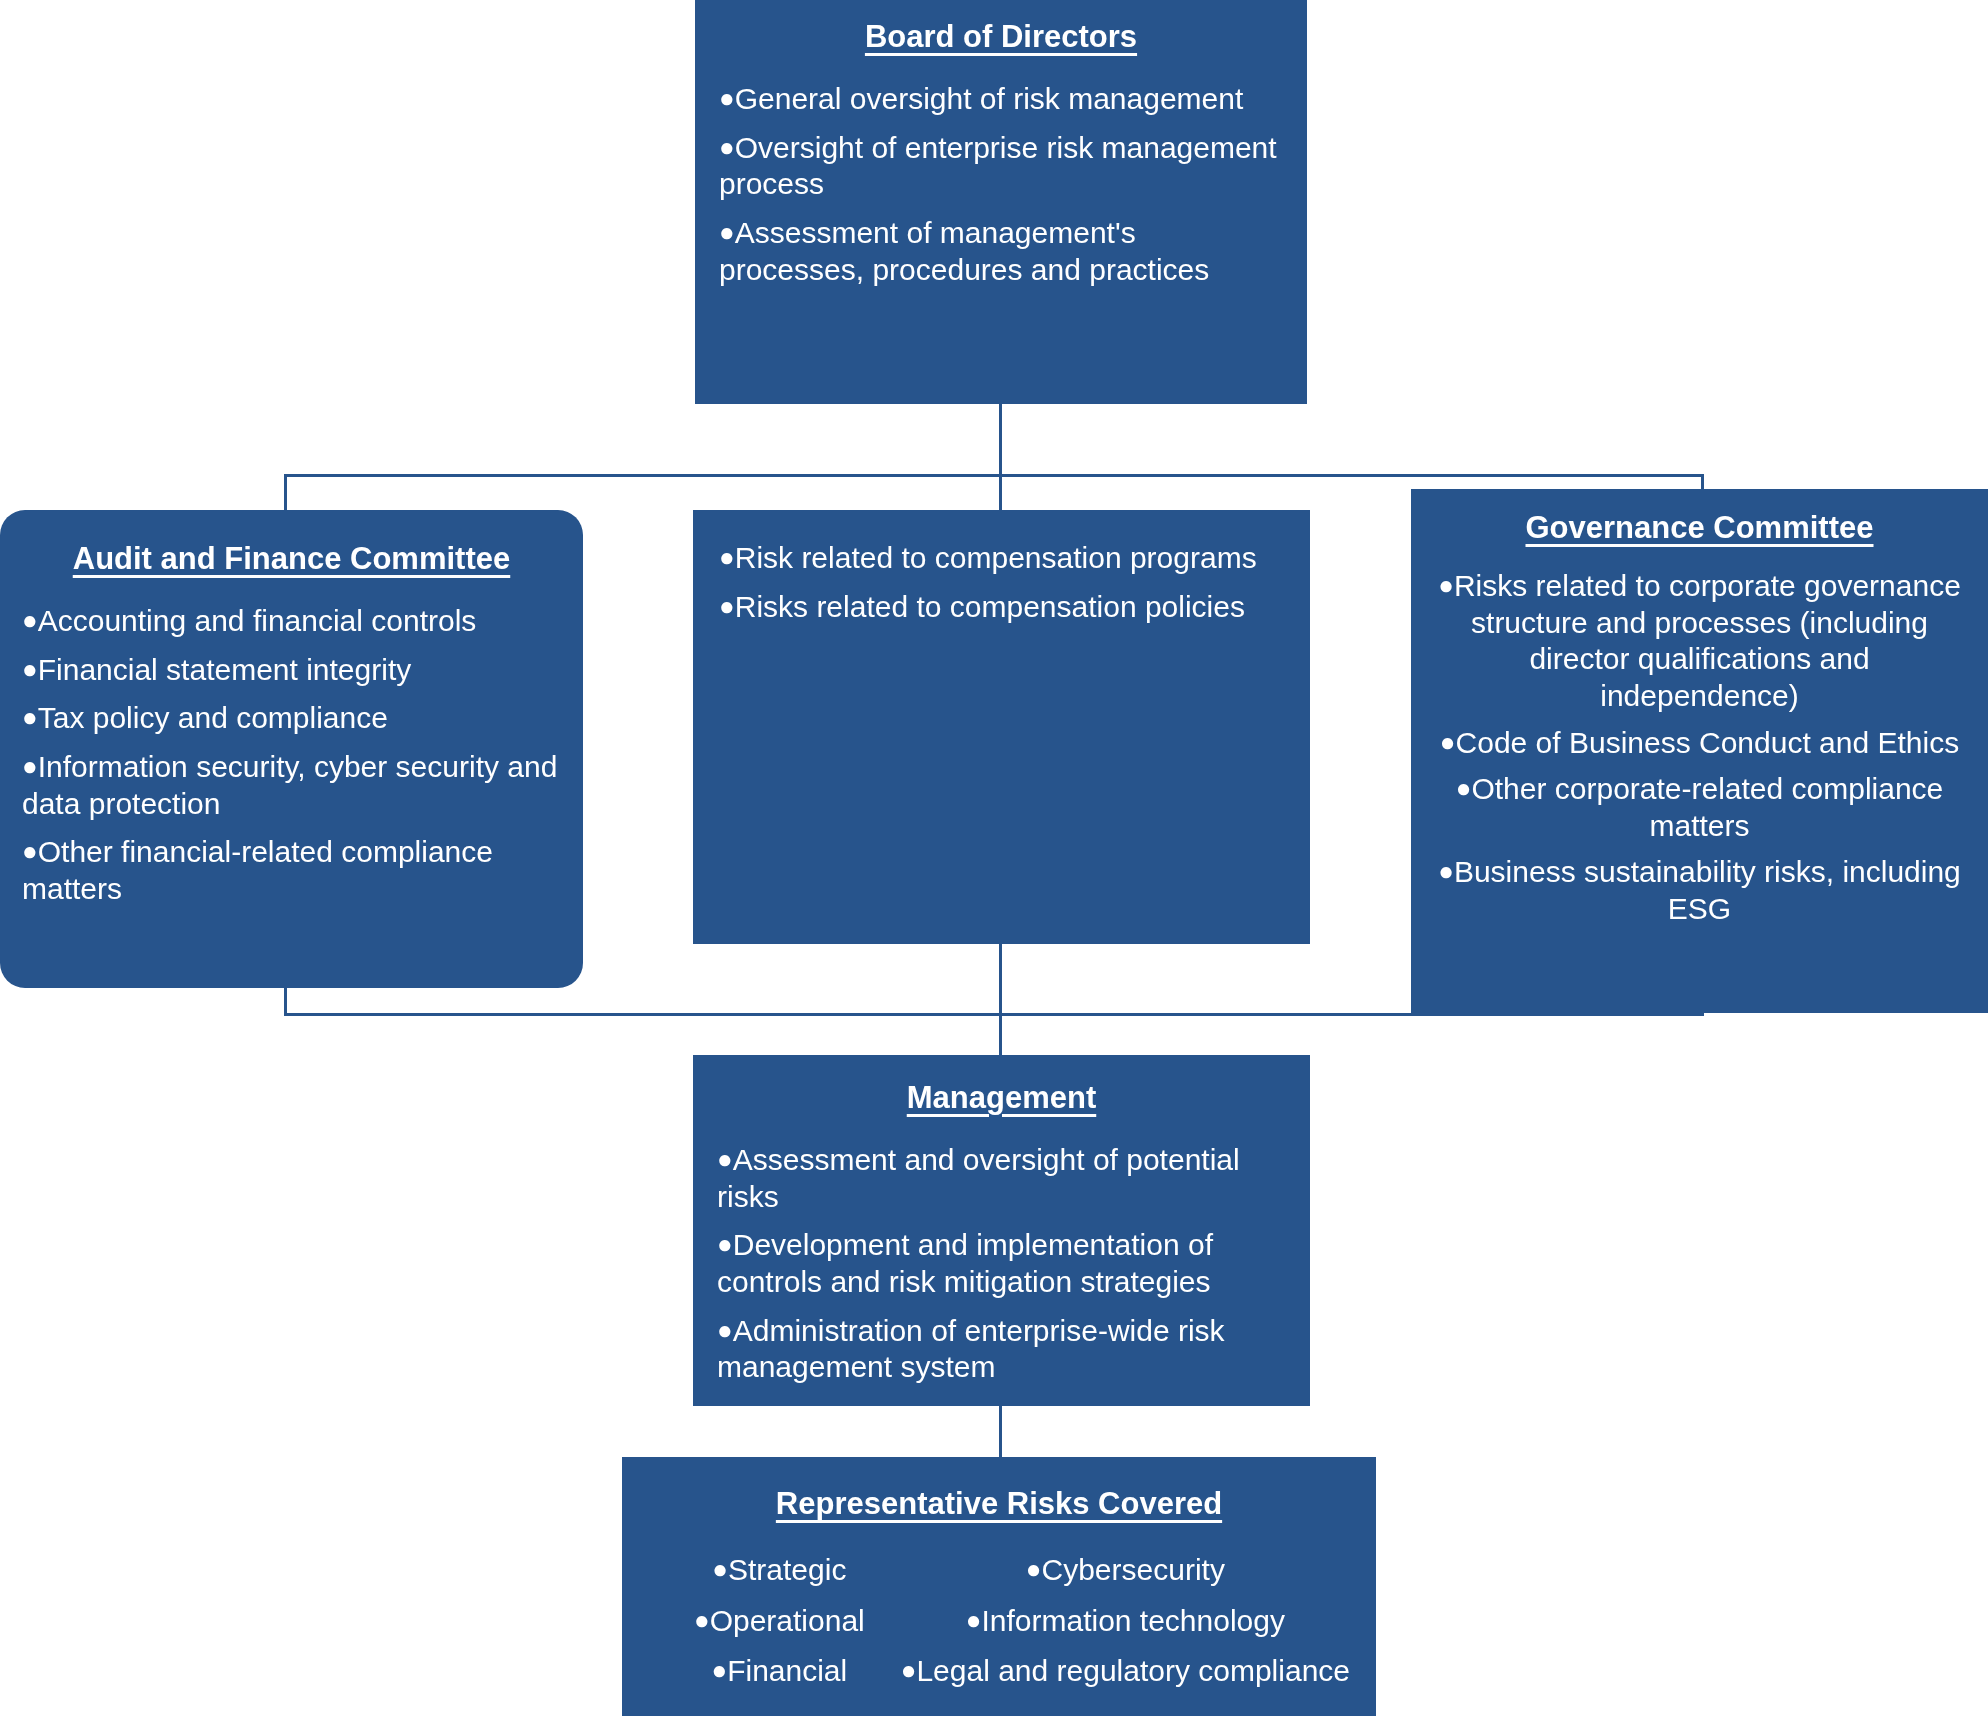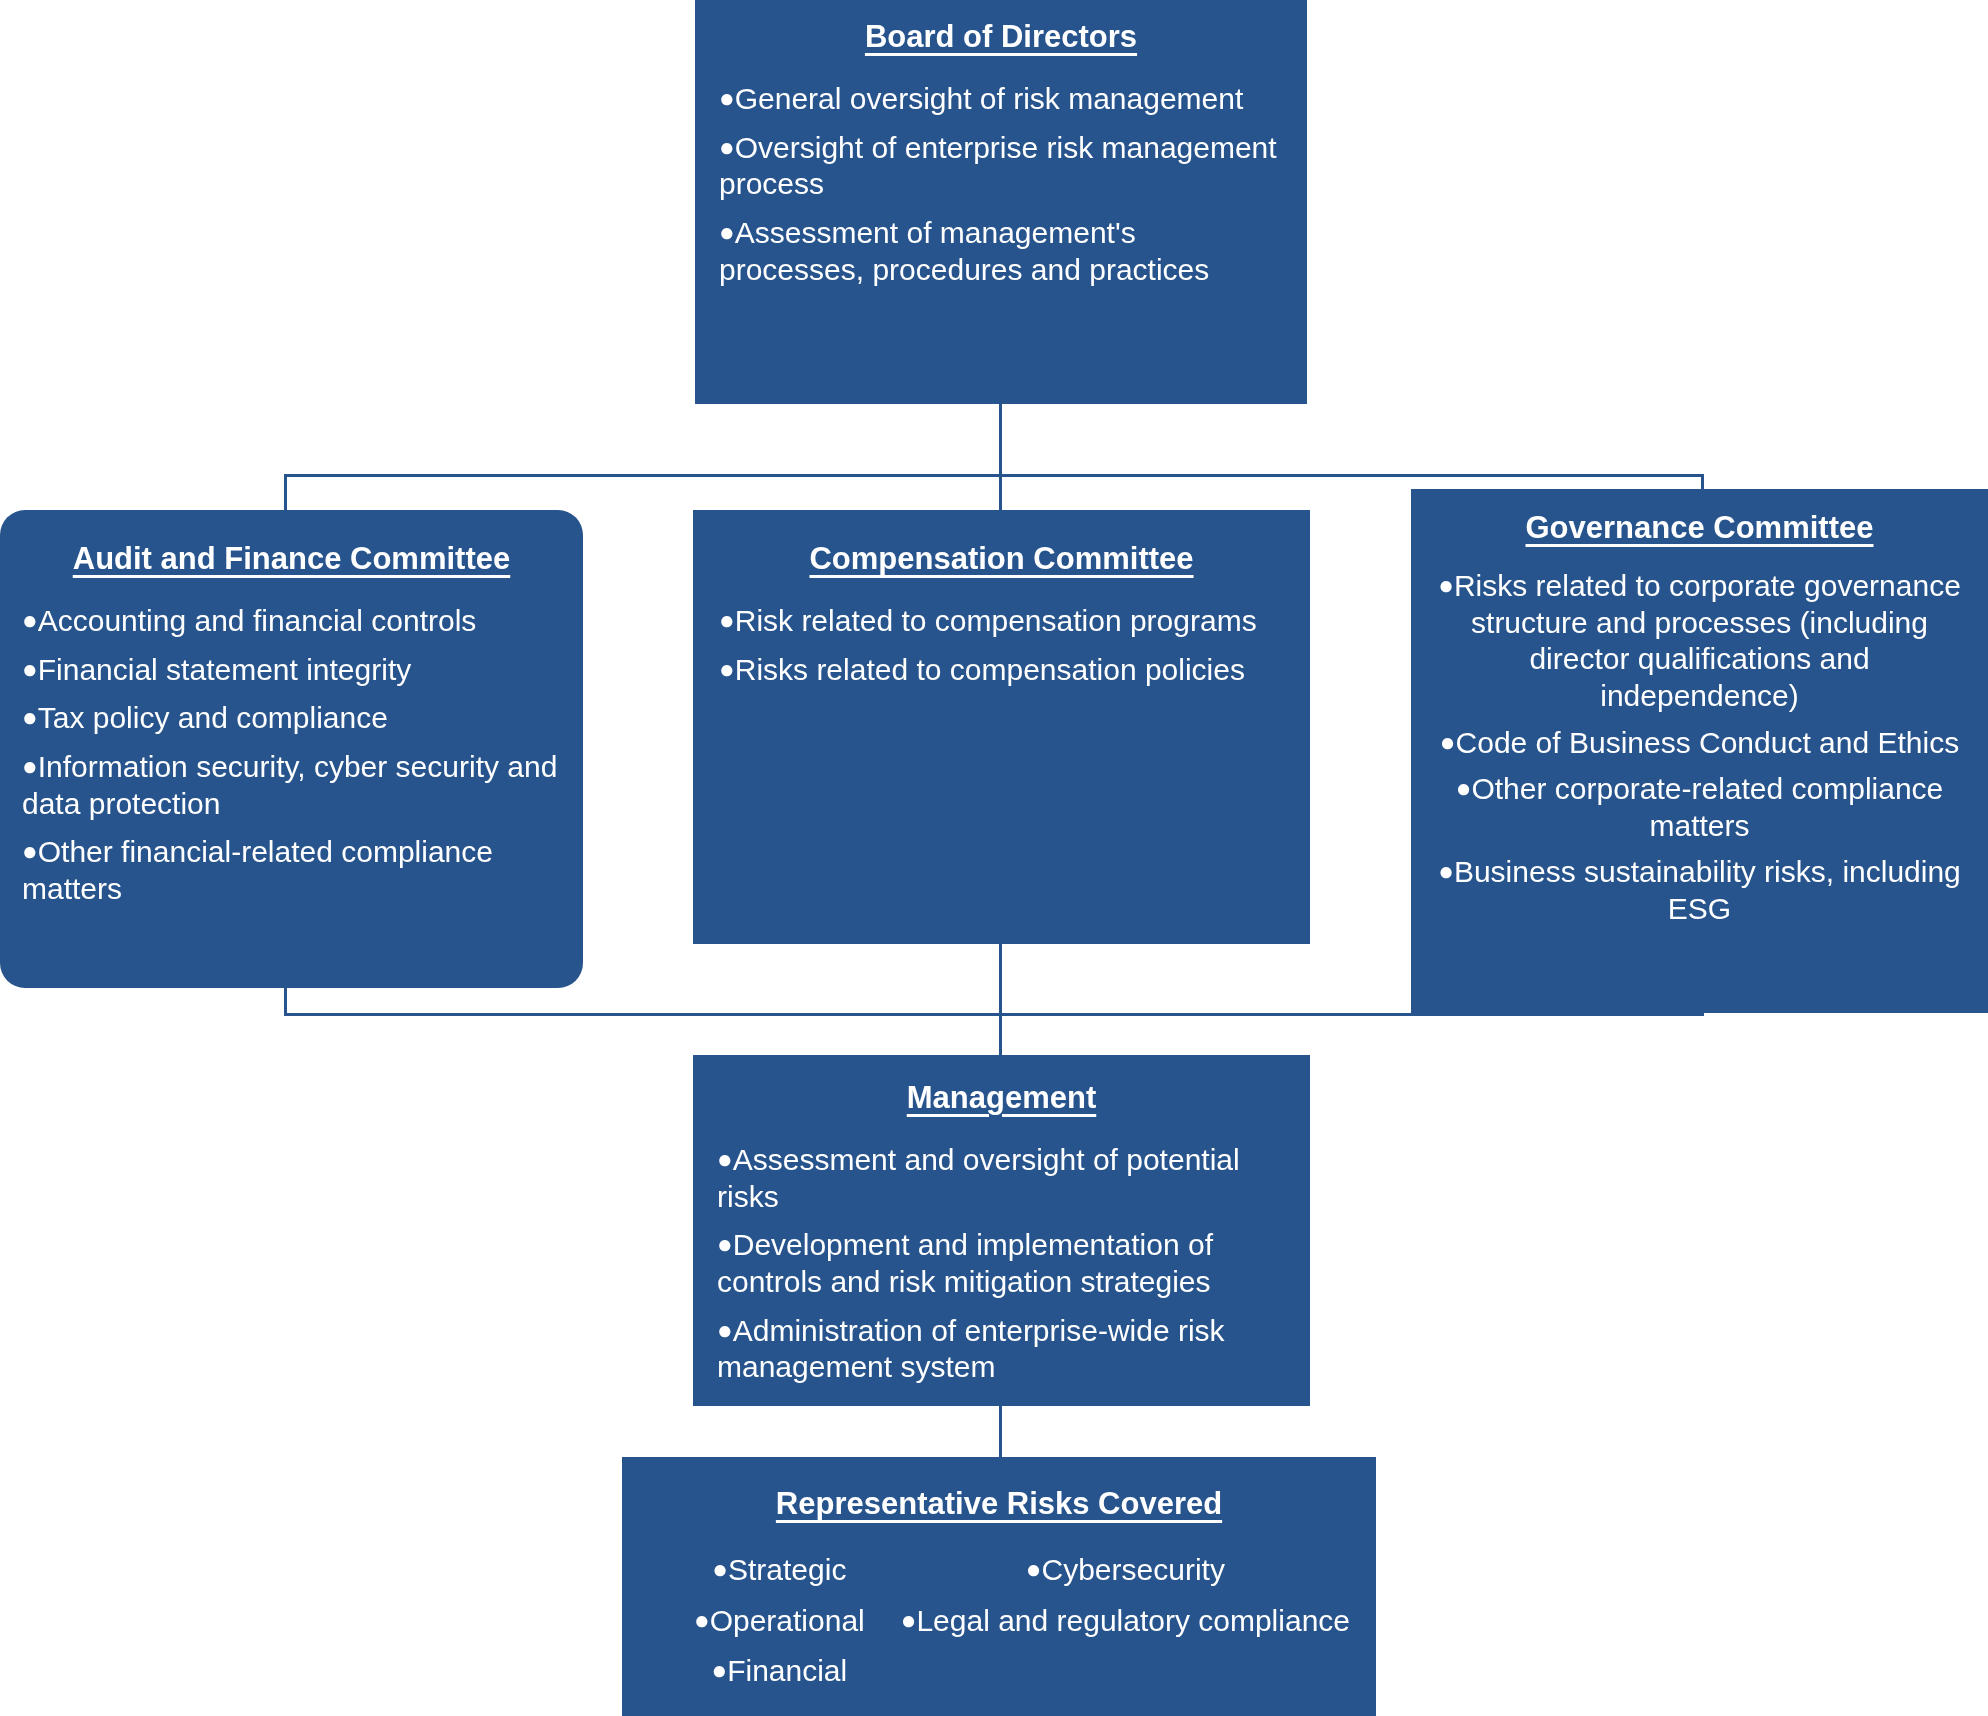--- a/index.html
+++ b/index.html
@@ -153,21 +153,20 @@
     <ul class="bullets">
       <li><span class="dot">●</span><span>Accounting and financial controls</span></li>
       <li><span class="dot">●</span><span>Financial statement integrity</span></li>
       <li><span class="dot">●</span><span>Tax policy and compliance</span></li>
       <li><span class="dot">●</span><span>Information security, cyber security and data protection</span></li>
       <li><span class="dot">●</span><span>Other financial-related compliance matters</span></li>
     </ul>
   </div>
 
   <div class="node" id="comp">
-    <div class="title">Compensation Committee</div>
     <ul class="bullets">
       <li><span class="dot">●</span><span>Risk related to compensation programs</span></li>
       <li><span class="dot">●</span><span>Risks related to compensation policies</span></li>
     </ul>
   </div>
 
   <div class="node" id="gov">
     <div class="title">Governance Committee</div>
     <ul class="bullets">
       <li><span class="dot">●</span><span>Risks related to corporate governance structure and processes (including director qualifications and independence)</span></li>
@@ -192,19 +191,20 @@
       <div class="col c1">
         <ul class="bullets">
           <li><span class="dot">●</span><span>Strategic</span></li>
           <li><span class="dot">●</span><span>Operational</span></li>
           <li><span class="dot">●</span><span>Financial</span></li>
         </ul>
       </div>
       <div class="col c2">
         <ul class="bullets">
           <li><span class="dot">●</span><span>Cybersecurity</span></li>
+          <li><span class="dot">●</span><span>Information technology</span></li>
           <li><span class="dot">●</span><span>Legal and regulatory compliance</span></li>
         </ul>
       </div>
     </div>
   </div>
 
 </div>
 
 </body></html>

